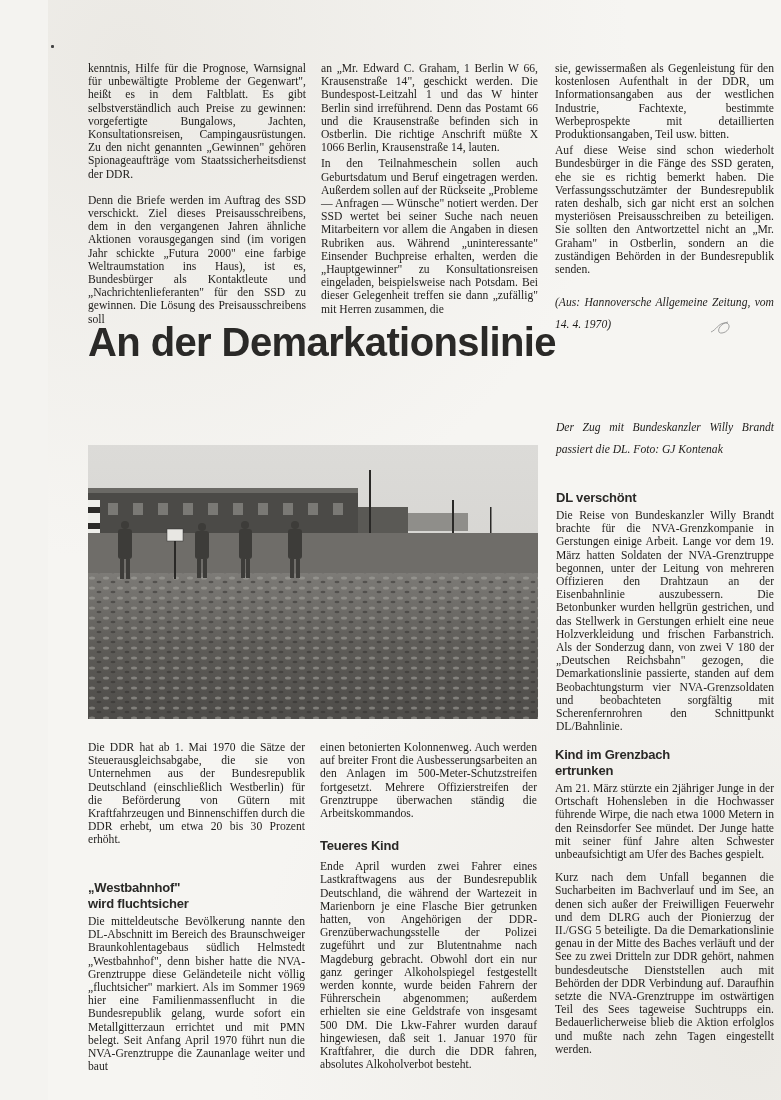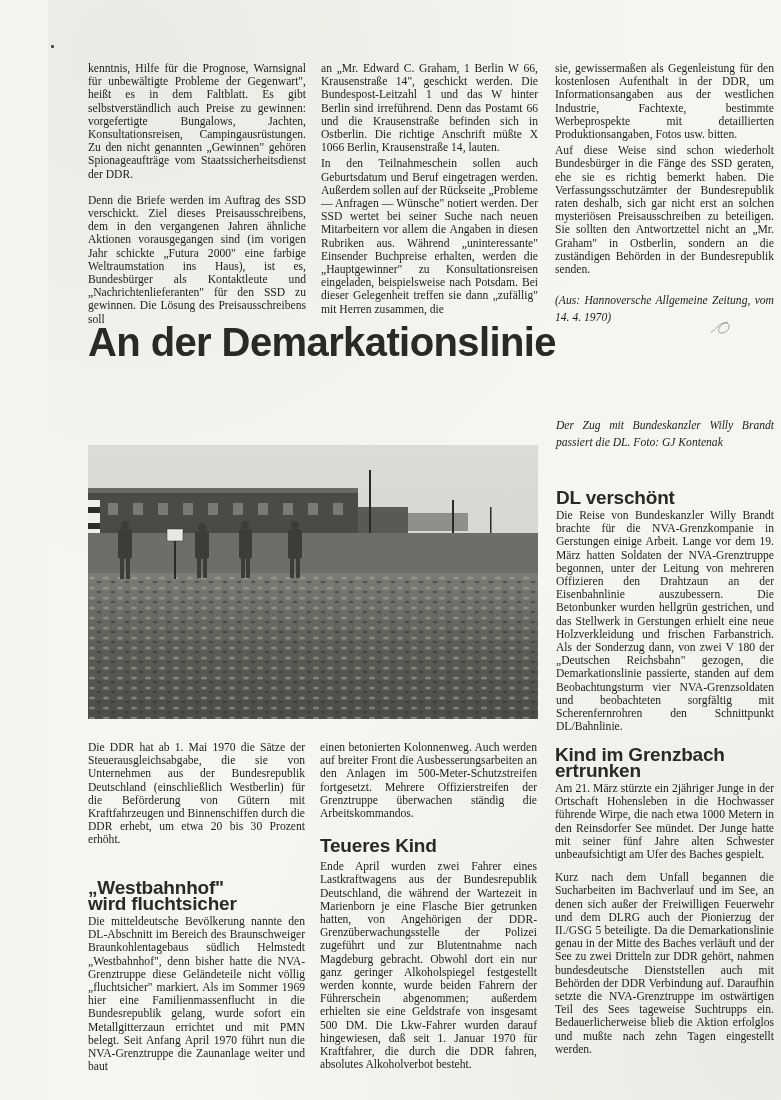--- a/index.html
+++ b/index.html
@@ -26,24 +26,24 @@
   .body-text + .body-text { margin-top: 13px; }
   .body-text.tight + .body-text.tight { margin-top: 3px; }
   .sans-head {
     font-family: "Liberation Sans", "DejaVu Sans", sans-serif;
     font-weight: bold; color: #2a2927; margin: 0;
   }
   .main-title {
     position: absolute; left: 40px; top: 320px;
     font-size: 40px; letter-spacing: -0.6px;
   }
-  .sub-head { font-size: 19px; line-height: 16px; margin-bottom: 3px; letter-spacing: -0.2px; }
+  .sub-head { font-size: 13px; line-height: 16px; margin-bottom: 3px; letter-spacing: -0.2px; }
   .caption {
     font-family: "Liberation Serif", "DejaVu Serif", serif; font-style: italic;
-    font-size: 11.6px; line-height: 17px; margin: 0; text-align: justify;
+    font-size: 11.6px; line-height: 22px; margin: 0; text-align: justify;
   }
   .photo {
     position: absolute; left: 40px; top: 445px; width: 450px; height: 274px;
     overflow: hidden; background: #8b8a86;
   }
   .photo svg { display: block; }
   .page-number {
     position: absolute; left: 736px; top: 1057px;
     font-family: "Liberation Sans", "DejaVu Sans", sans-serif; font-weight: normal;
     font-size: 11px; color: #222; text-align: center;
@@ -62,21 +62,21 @@
     <p class="body-text">kenntnis, Hilfe für die Prognose, Warnsignal für unbewältigte Probleme der Gegenwart", heißt es in dem Faltblatt. Es gibt selbstverständlich auch Preise zu gewinnen: vorgefertigte Bungalows, Jachten, Konsultationsreisen, Campingausrüstungen. Zu den nicht genannten „Gewinnen" gehören Spionageaufträge vom Staatssicherheitsdienst der DDR.</p>
     <p class="body-text">Denn die Briefe werden im Auftrag des SSD verschickt. Ziel dieses Preisausschreibens, dem in den vergangenen Jahren ähnliche Aktionen vorausgegangen sind (im vorigen Jahr schickte „Futura 2000" eine farbige Weltraumstation ins Haus), ist es, Bundesbürger als Kontaktleute und „Nachrichtenlieferanten" für den SSD zu gewinnen. Die Lösung des Preisausschreibens soll</p>
   </div>
 
   <div class="col" style="left:273px; top:62px; width:217px;">
     <p class="body-text tight">an „Mr. Edward C. Graham, 1 Berlin W 66, Krausenstraße 14", geschickt werden. Die Bundespost-Leitzahl 1 und das W hinter Berlin sind irreführend. Denn das Postamt 66 und die Krausenstraße befinden sich in Ostberlin. Die richtige Anschrift müßte X 1066 Berlin, Krausenstraße 14, lauten.</p>
     <p class="body-text tight">In den Teilnahmeschein sollen auch Geburtsdatum und Beruf eingetragen werden. Außerdem sollen auf der Rückseite „Probleme — Anfragen — Wünsche" notiert werden. Der SSD wertet bei seiner Suche nach neuen Mitarbeitern vor allem die Angaben in diesen Rubriken aus. Während „uninteressante" Einsender Buchpreise erhalten, werden die „Hauptgewinner" zu Konsultationsreisen eingeladen, beispielsweise nach Potsdam. Bei dieser Gelegenheit treffen sie dann „zufällig" mit Herren zusammen, die</p>
   </div>
 
   <div class="col" style="left:507px; top:62px; width:219px;">
-    <p class="body-text tight">sie, gewissermaßen als Gegenleistung für den kostenlosen Aufenthalt in der DDR, um Informationsangaben aus der westlichen Industrie, Fachtexte, bestimmte Werbeprospekte mit detaillierten Produktionsangaben, Fotos usw. bitten.</p>
+    <p class="body-text tight">sie, gewissermaßen als Gegenleistung für den kostenlosen Aufenthalt in der DDR, um Informationsangaben aus der westlichen Industrie, Fachtexte, bestimmte Werbeprospekte mit detaillierten Produktionsangaben, Teil usw. bitten.</p>
     <p class="body-text tight">Auf diese Weise sind schon wiederholt Bundesbürger in die Fänge des SSD geraten, ehe sie es richtig bemerkt haben. Die Verfassungsschutzämter der Bundesrepublik raten deshalb, sich gar nicht erst an solchen mysteriösen Preisausschreiben zu beteiligen. Sie sollten den Antwortzettel nicht an „Mr. Graham" in Ostberlin, sondern an die zuständigen Behörden in der Bundesrepublik senden.</p>
     <p class="caption" style="margin-top:16px;">(Aus: Hannoversche Allgemeine Zeitung, vom 14. 4. 1970)</p>
   </div>
 
   <svg class="scribble" width="30" height="20">
     <path d="M3 14 C8 12, 10 6, 16 5 C24 4, 22 14, 14 15 C8 16, 10 6, 20 4" fill="none" stroke="#8a8a8a" stroke-width="0.8"></path>
   </svg>
 
   <h1 class="sans-head main-title">An der Demarkationslinie</h1>
 

